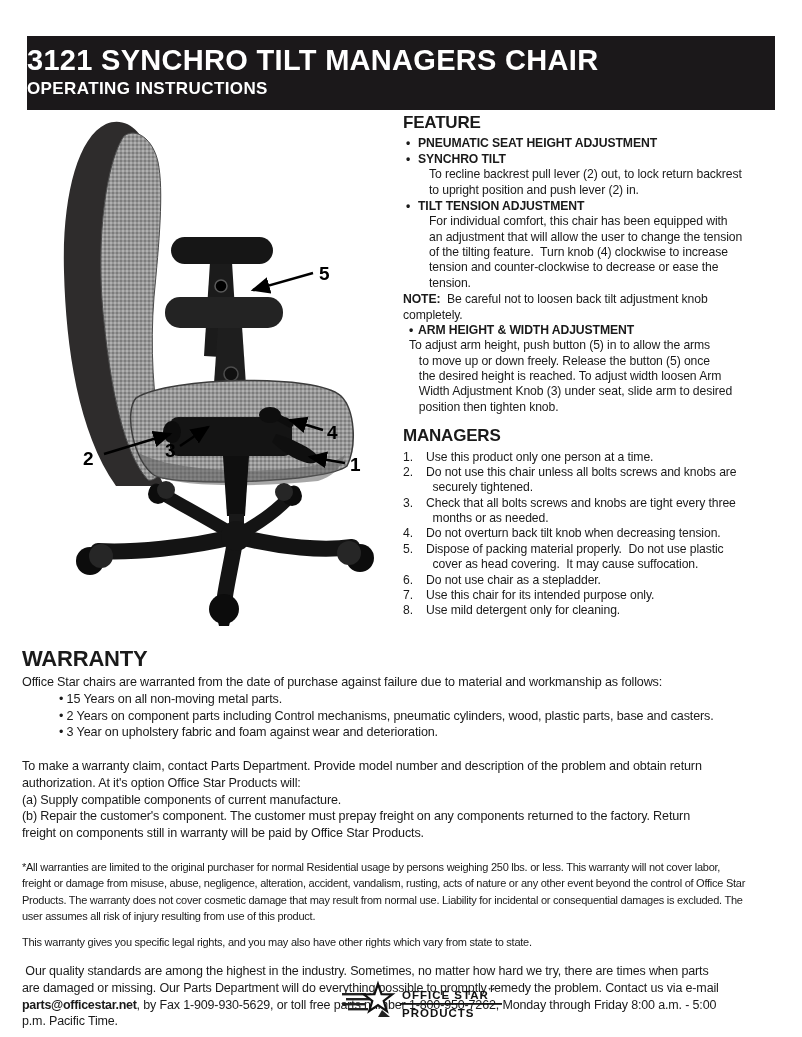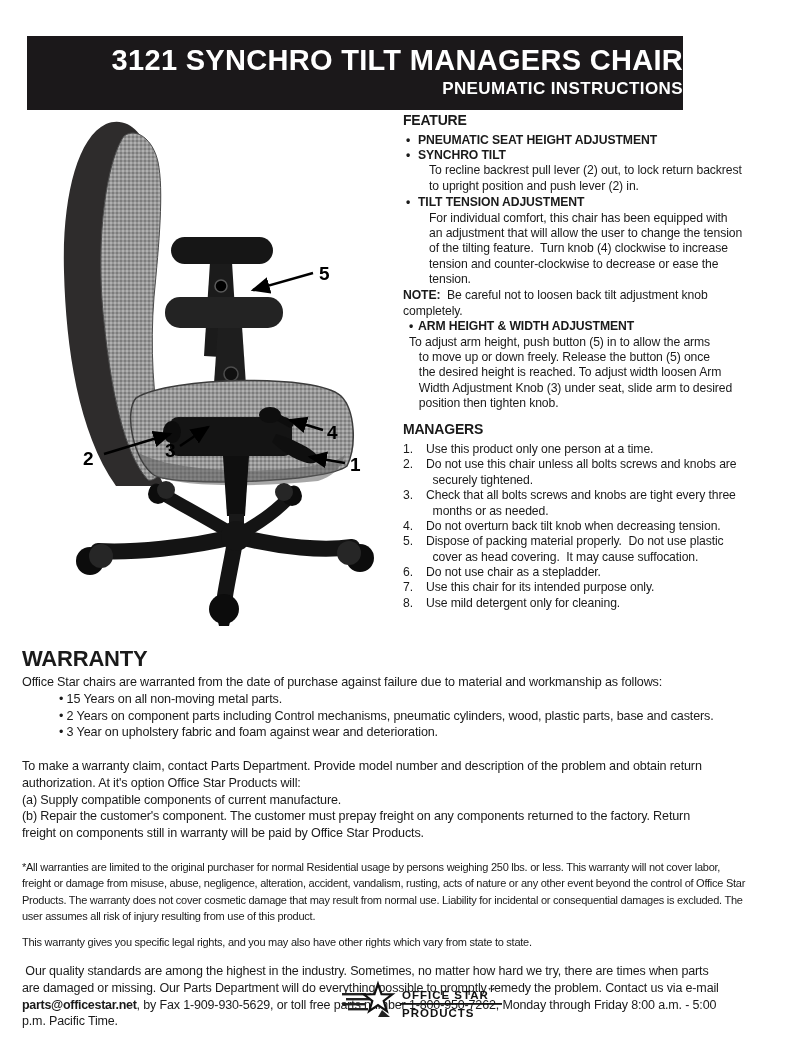--- a/index.html
+++ b/index.html
@@ -5,36 +5,36 @@
   html,body { margin:0; padding:0; }
   body {
     width:802px; height:1037px; background:#ffffff; position:relative;
     font-family:"Liberation Sans", sans-serif; color:#1a1a1a;
     -webkit-font-smoothing:antialiased;
   }
   .page { position:absolute; inset:0; background:#fff; overflow:hidden; }
 
   
   .banner {
-    position:absolute; left:27px; top:36px; width:656px; height:74px;
-    background:#1b181a; color:#fff; text-align:right;
+    position:absolute; left:27px; top:36px; width:748px; height:74px;
+    background:#1b181a; color:#fff; text-align:left;
   }
   .banner .title { font-size:29px; font-weight:bold; margin-top:8px; letter-spacing:0.3px; }
   .banner .subtitle { font-size:17px; font-weight:bold; margin-top:2px; letter-spacing:0.4px; }
 
   
   .chair { position:absolute; left:20px; top:112px; }
   .chair text { font-family:"Liberation Sans", sans-serif; font-weight:bold; font-size:19px; fill:#000; }
 
   
   .right-col {
     position:absolute; left:403px; top:112px; width:397px;
     font-size:12.2px; line-height:1.26; letter-spacing:-0.1px;
   }
-  .sec { font-size:14px; font-weight:bold; letter-spacing:-0.2px; margin:0 0 3px 0; }
+  .sec { font-size:17px; font-weight:bold; letter-spacing:-0.2px; margin:0 0 3px 0; }
   .right-col p { margin:0; }
   .feat-title { font-weight:bold; padding-left:3px; }
   .blt { display:inline-block; width:12px; }
   .feat-body { padding-left:26px; white-space:pre-wrap; margin-bottom:1px !important; }
   .note { white-space:pre-wrap; margin-top:1px !important; }
   .b { font-weight:bold; }
   .arm-row { font-weight:bold; padding-left:6px; }
   .blt2 { display:inline-block; width:9px; }
   .arm-body { padding-left:6px; white-space:pre-wrap; }
   .warning-h { margin-top:10px !important; }
@@ -60,21 +60,21 @@
   .logo { position:absolute; left:340px; top:977px; }
   .logo text { font-family:"Liberation Sans", sans-serif; font-weight:bold; fill:#111; }
 </style>
 </head>
 <body>
 
 <div class="page">
 
   <div class="banner">
     <div class="title">3121 SYNCHRO TILT MANAGERS CHAIR</div>
-    <div class="subtitle">PNEUMATIC INSTRUCTIONS</div>
+    <div class="subtitle">OPERATING INSTRUCTIONS</div>
   </div>
 
   <svg class="chair" width="385" height="540" viewBox="0 0 385 540">
     <defs>
       <pattern id="fab" width="4" height="4" patternUnits="userSpaceOnUse">
         <rect width="4" height="4" fill="#979797"></rect>
         <circle cx="1" cy="1" r="0.9" fill="#6e6e6e"></circle>
         <circle cx="3" cy="3" r="0.9" fill="#bdbdbd"></circle>
       </pattern>
       <marker id="ah" markerWidth="9" markerHeight="8" refX="7" refY="3.5" orient="auto">

